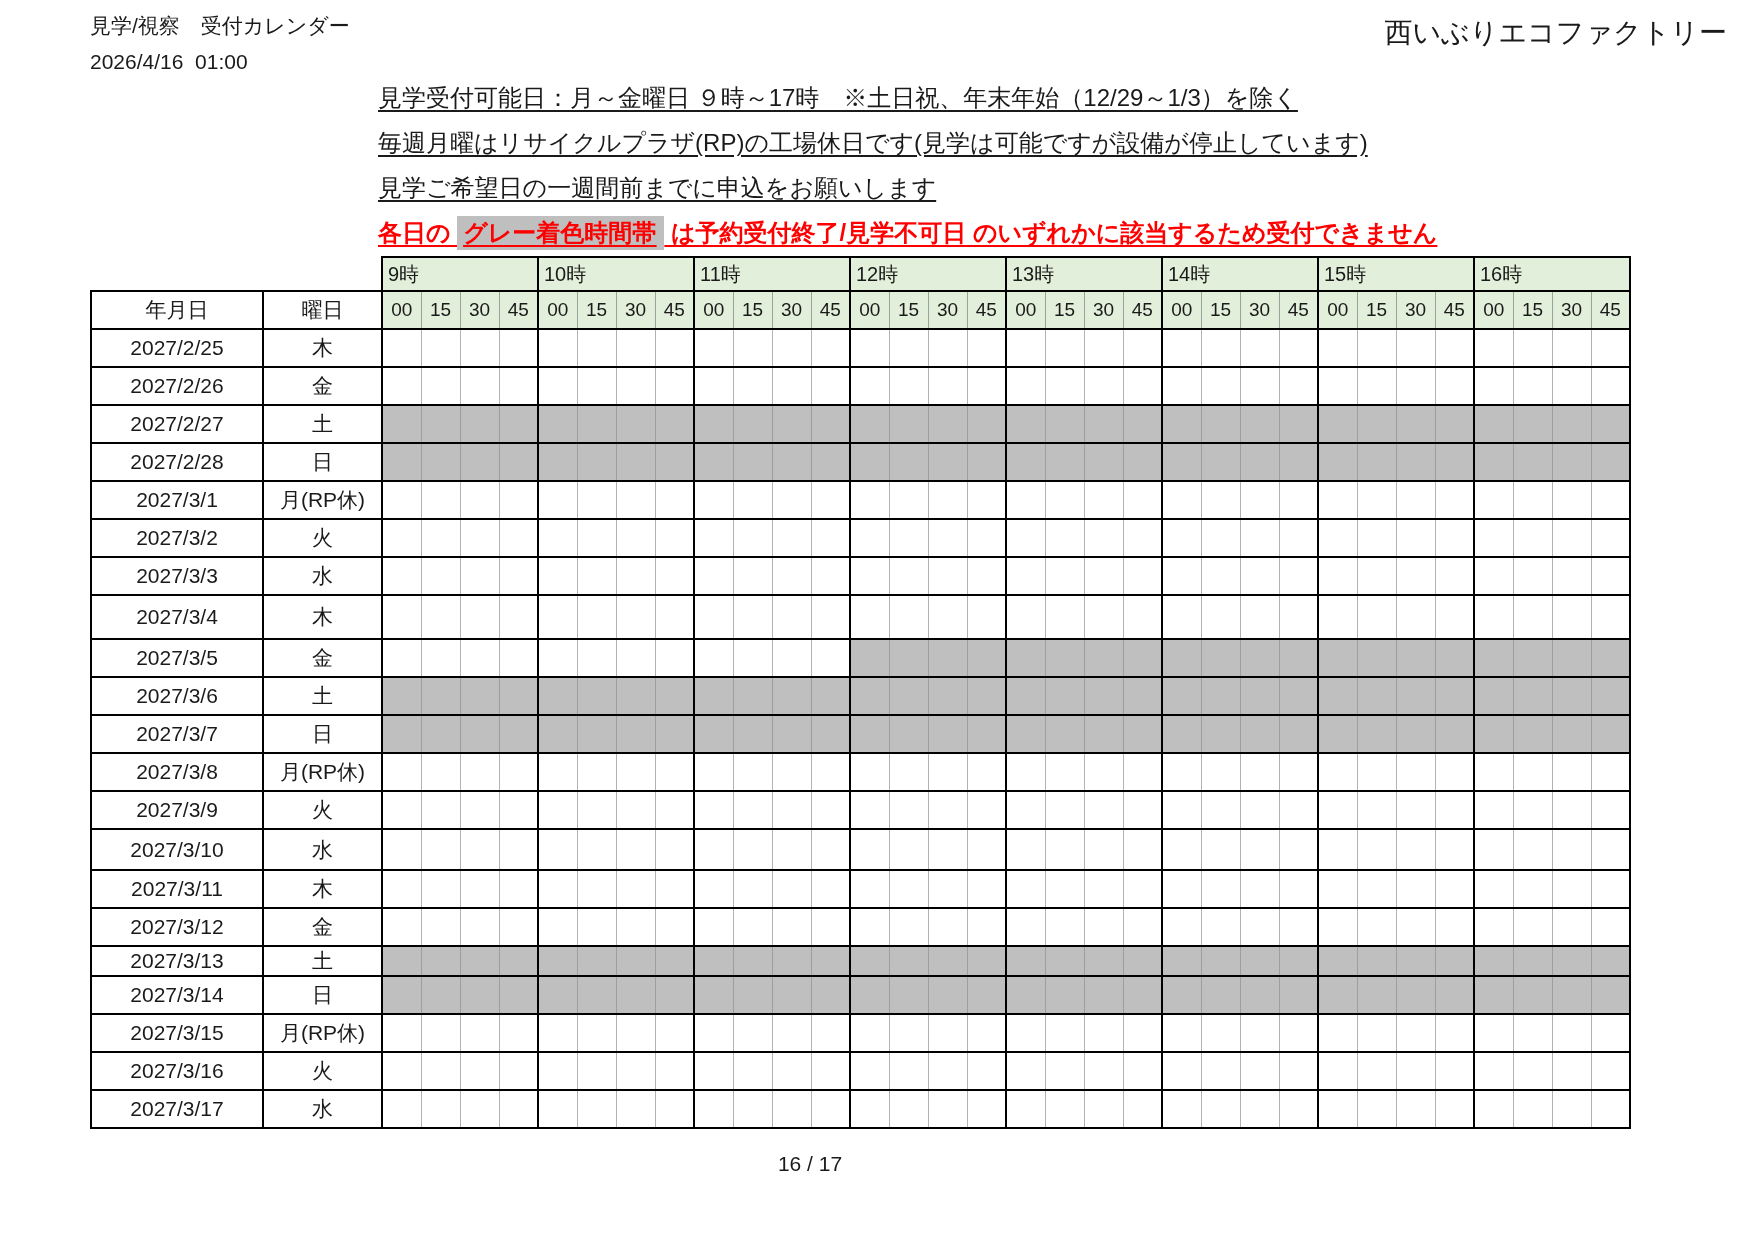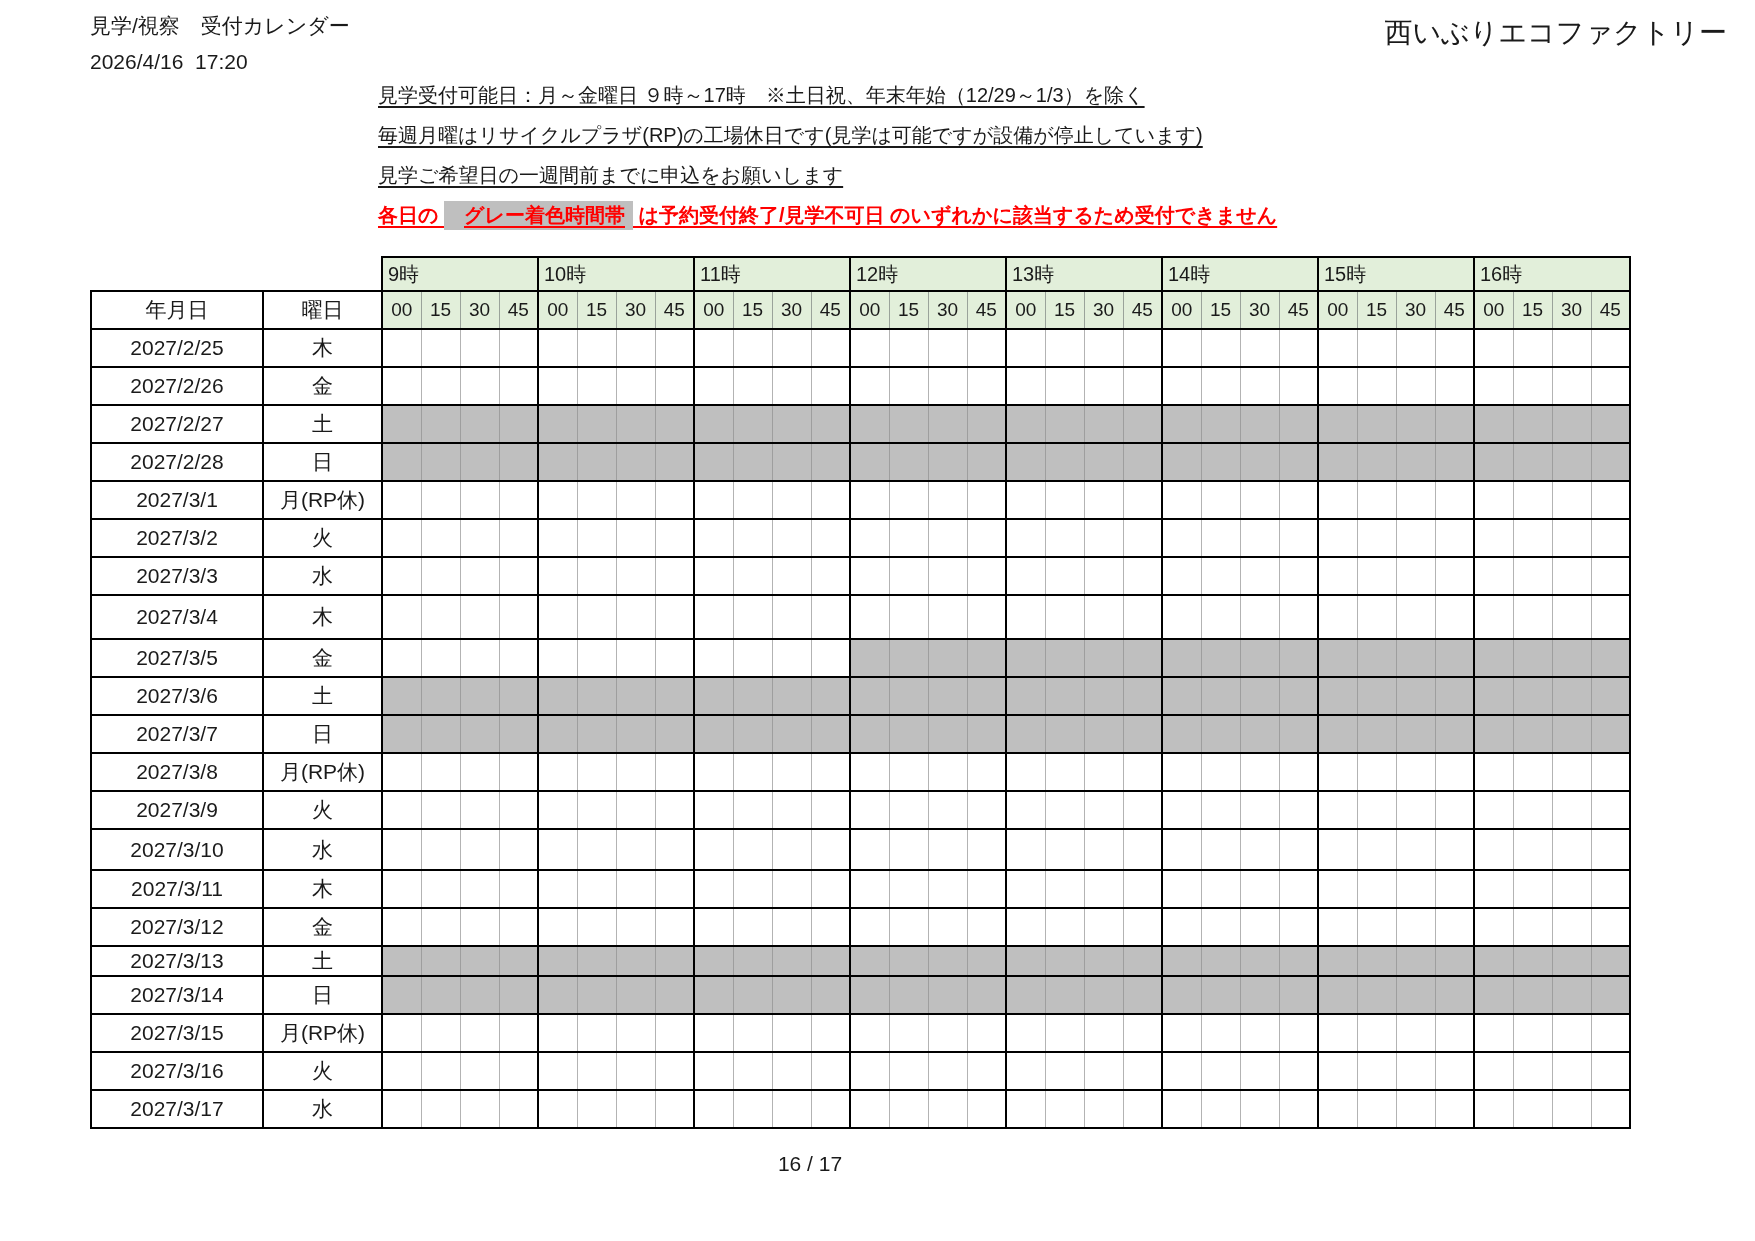--- a/index.html
+++ b/index.html
@@ -10,30 +10,30 @@
     overflow:hidden;
   }
   .pre { white-space:pre; }
 
   
   .doc-title   { position:absolute; left:90px;  top:12px; font-size:21px; }
   .doc-datetime{ position:absolute; left:90px;  top:50px; font-size:21px; }
   .doc-company { position:absolute; right:28px; top:14px; font-size:28px; }
 
   
-  .notes { position:absolute; left:378px; top:82px; font-size:20px; }
+  .notes { position:absolute; left:378px; top:82px; font-size:24px; }
   .note-line { display:block; margin-bottom:13px; }
   .note-line > span { text-decoration:underline; text-underline-offset:4px; }
   .warning-line { margin-top:5px; }
   .warning-line > span {
     color:#ff0000; font-weight:bold;
     text-decoration:underline; text-decoration-color:#ff0000;
     text-decoration-thickness:2px; text-underline-offset:4px;
   }
-  .warning-line .hl { background:#bfbfbf; padding:3px 8px 4px 20px;text-decoration:underline; }
+  .warning-line .hl { background:#bfbfbf; padding:3px 8px 4px 6px;text-decoration:underline; }
 
   
   table.cal {
     position:absolute; left:90px; top:256px;
     border-collapse:collapse; table-layout:fixed;
     font-size:20px; color:#1a1a1a;
   }
   .cal th, .cal td { padding:0; font-weight:normal; overflow:hidden; }
   .cal th.corner { border:none; background:transparent; }
   .cal th.hour {
@@ -59,21 +59,21 @@
   
   .page-num {
     position:absolute; top:1152px; left:0; width:1620px;
     text-align:center; font-size:21px;
   }
 </style>
 </head>
 <body>
 
 <div class="doc-title pre">見学/視察　受付カレンダー</div>
-<div class="doc-datetime pre">2026/4/16  17:20</div>
+<div class="doc-datetime pre">2026/4/16  01:00</div>
 <div class="doc-company pre">西いぶりエコファクトリー</div>
 
 <div class="notes">
   <div class="note-line"><span class="pre">見学受付可能日：月～金曜日 ９時～17時　※土日祝、年末年始（12/29～1/3）を除く</span></div>
   <div class="note-line"><span class="pre">毎週月曜はリサイクルプラザ(RP)の工場休日です(見学は可能ですが設備が停止しています)</span></div>
   <div class="note-line"><span class="pre">見学ご希望日の一週間前までに申込をお願いします</span></div>
   <div class="note-line warning-line">
     <span class="pre"><span>各日の </span><span class="hl">グレー着色時間帯</span><span> は予約受付終了/見学不可日 のいずれかに該当するため受付できません</span></span>
   </div>
 </div>

